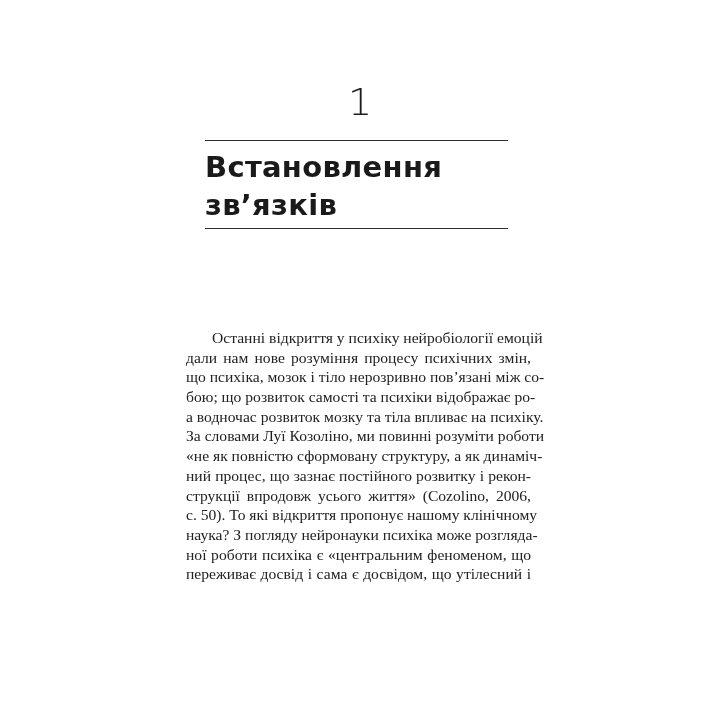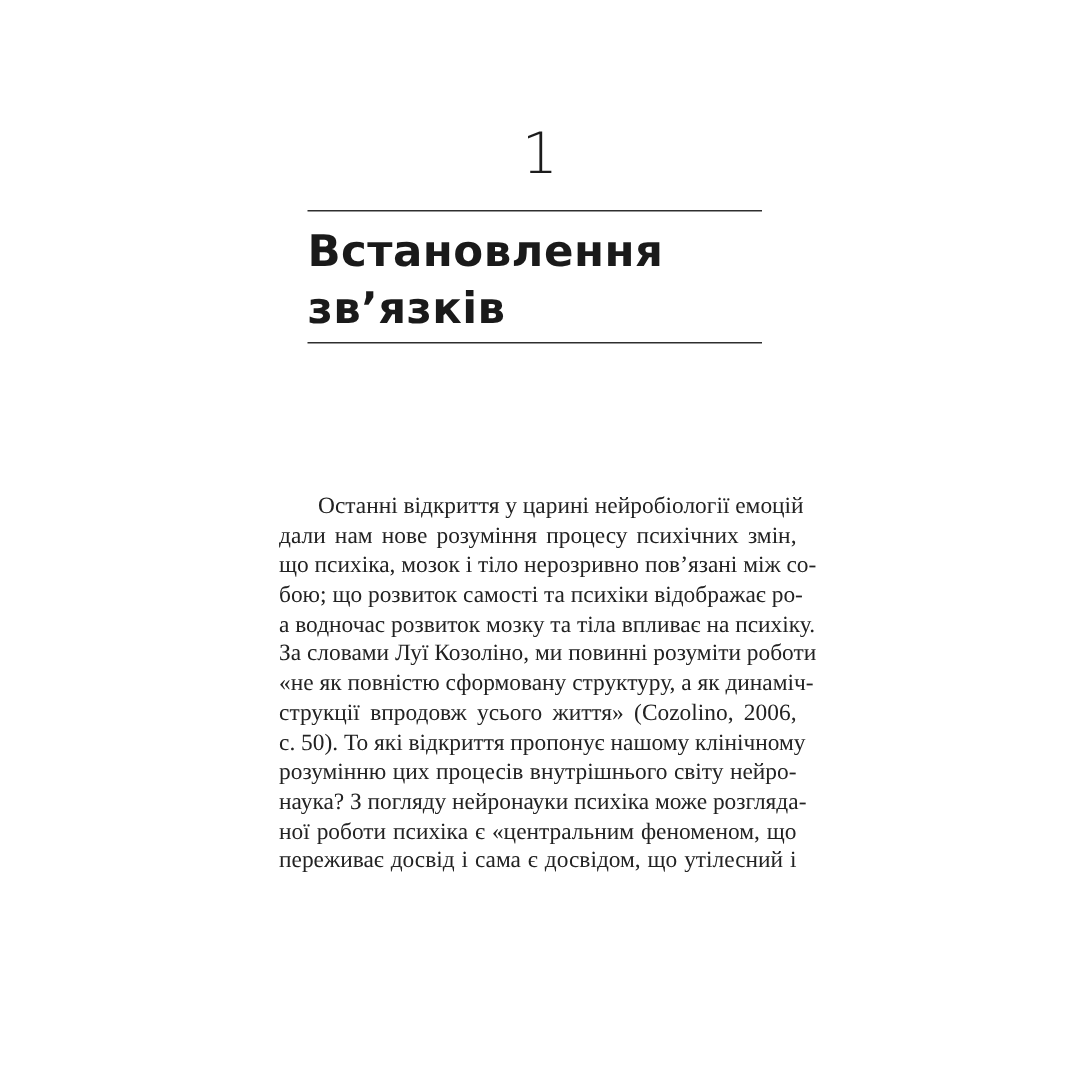--- a/index.html
+++ b/index.html
@@ -79,26 +79,26 @@
 <div class="rule top"></div>
 
 <h1 class="chapter-title">
   <span>Встановлення</span>
   <span>зв’язків</span>
 </h1>
 
 <div class="rule bottom"></div>
 
 <p class="body-text">
-  <span class="line indent">Останні відкриття у царині нейробіології емоцій</span>
+  <span class="line indent">Останні відкриття у психіку нейробіології емоцій</span>
   <span class="line">дали нам нове розуміння процесу психічних змін,</span>
   <span class="line">що психіка, мозок і тіло нерозривно пов’язані між со-</span>
   <span class="line">бою; що розвиток самості та психіки відображає ро-</span>
   <span class="line">а водночас розвиток мозку та тіла впливає на психіку.</span>
   <span class="line">За словами Луї Козоліно, ми повинні розуміти роботи</span>
   <span class="line">«не як повністю сформовану структуру, а як динаміч-</span>
+  <span class="line">ний процес, що зазнає постійного розвитку і рекон-</span>
   <span class="line">струкції впродовж усього життя» (Cozolino, 2006,</span>
   <span class="line">с. 50). То які відкриття пропонує нашому клінічному</span>
-  <span class="line">розумінню цих процесів внутрішнього світу нейро-</span>
   <span class="line">наука? З погляду нейронауки психіка може розгляда-</span>
   <span class="line">ної роботи психіка є «центральним феноменом, що</span>
   <span class="line">переживає досвід і сама є досвідом, що утілесний і</span>
 </p>
 
 </body></html>

